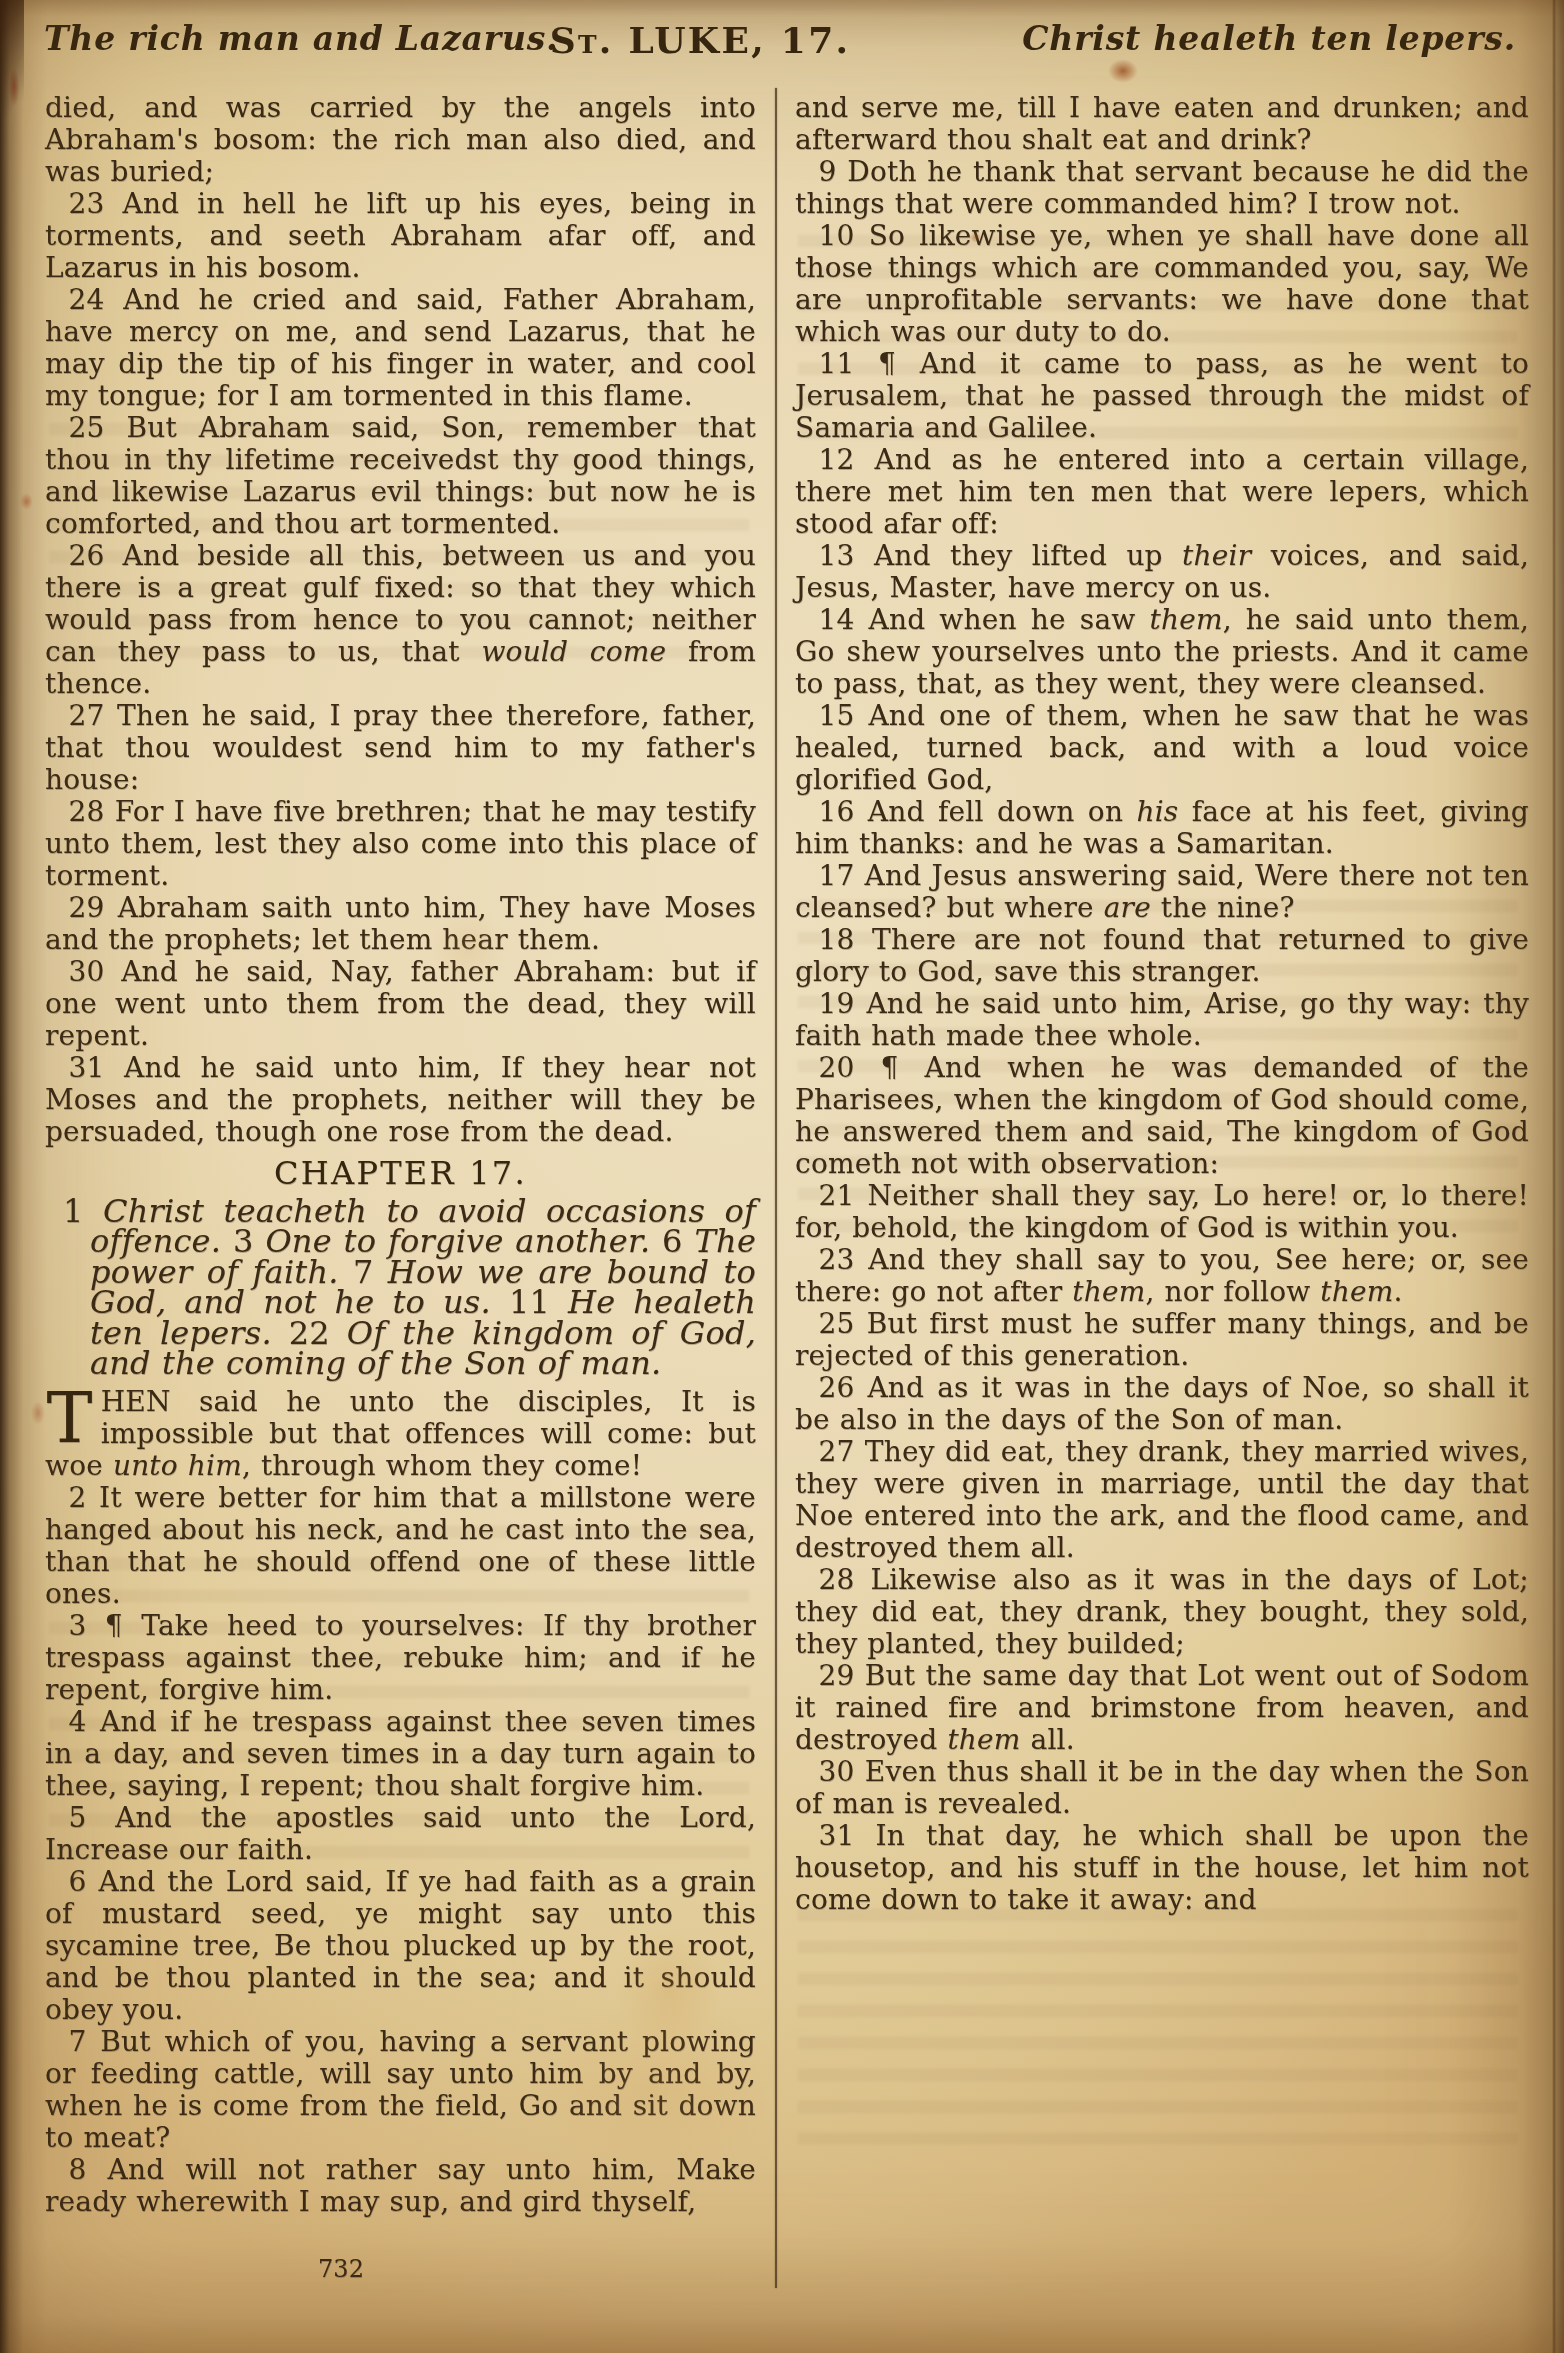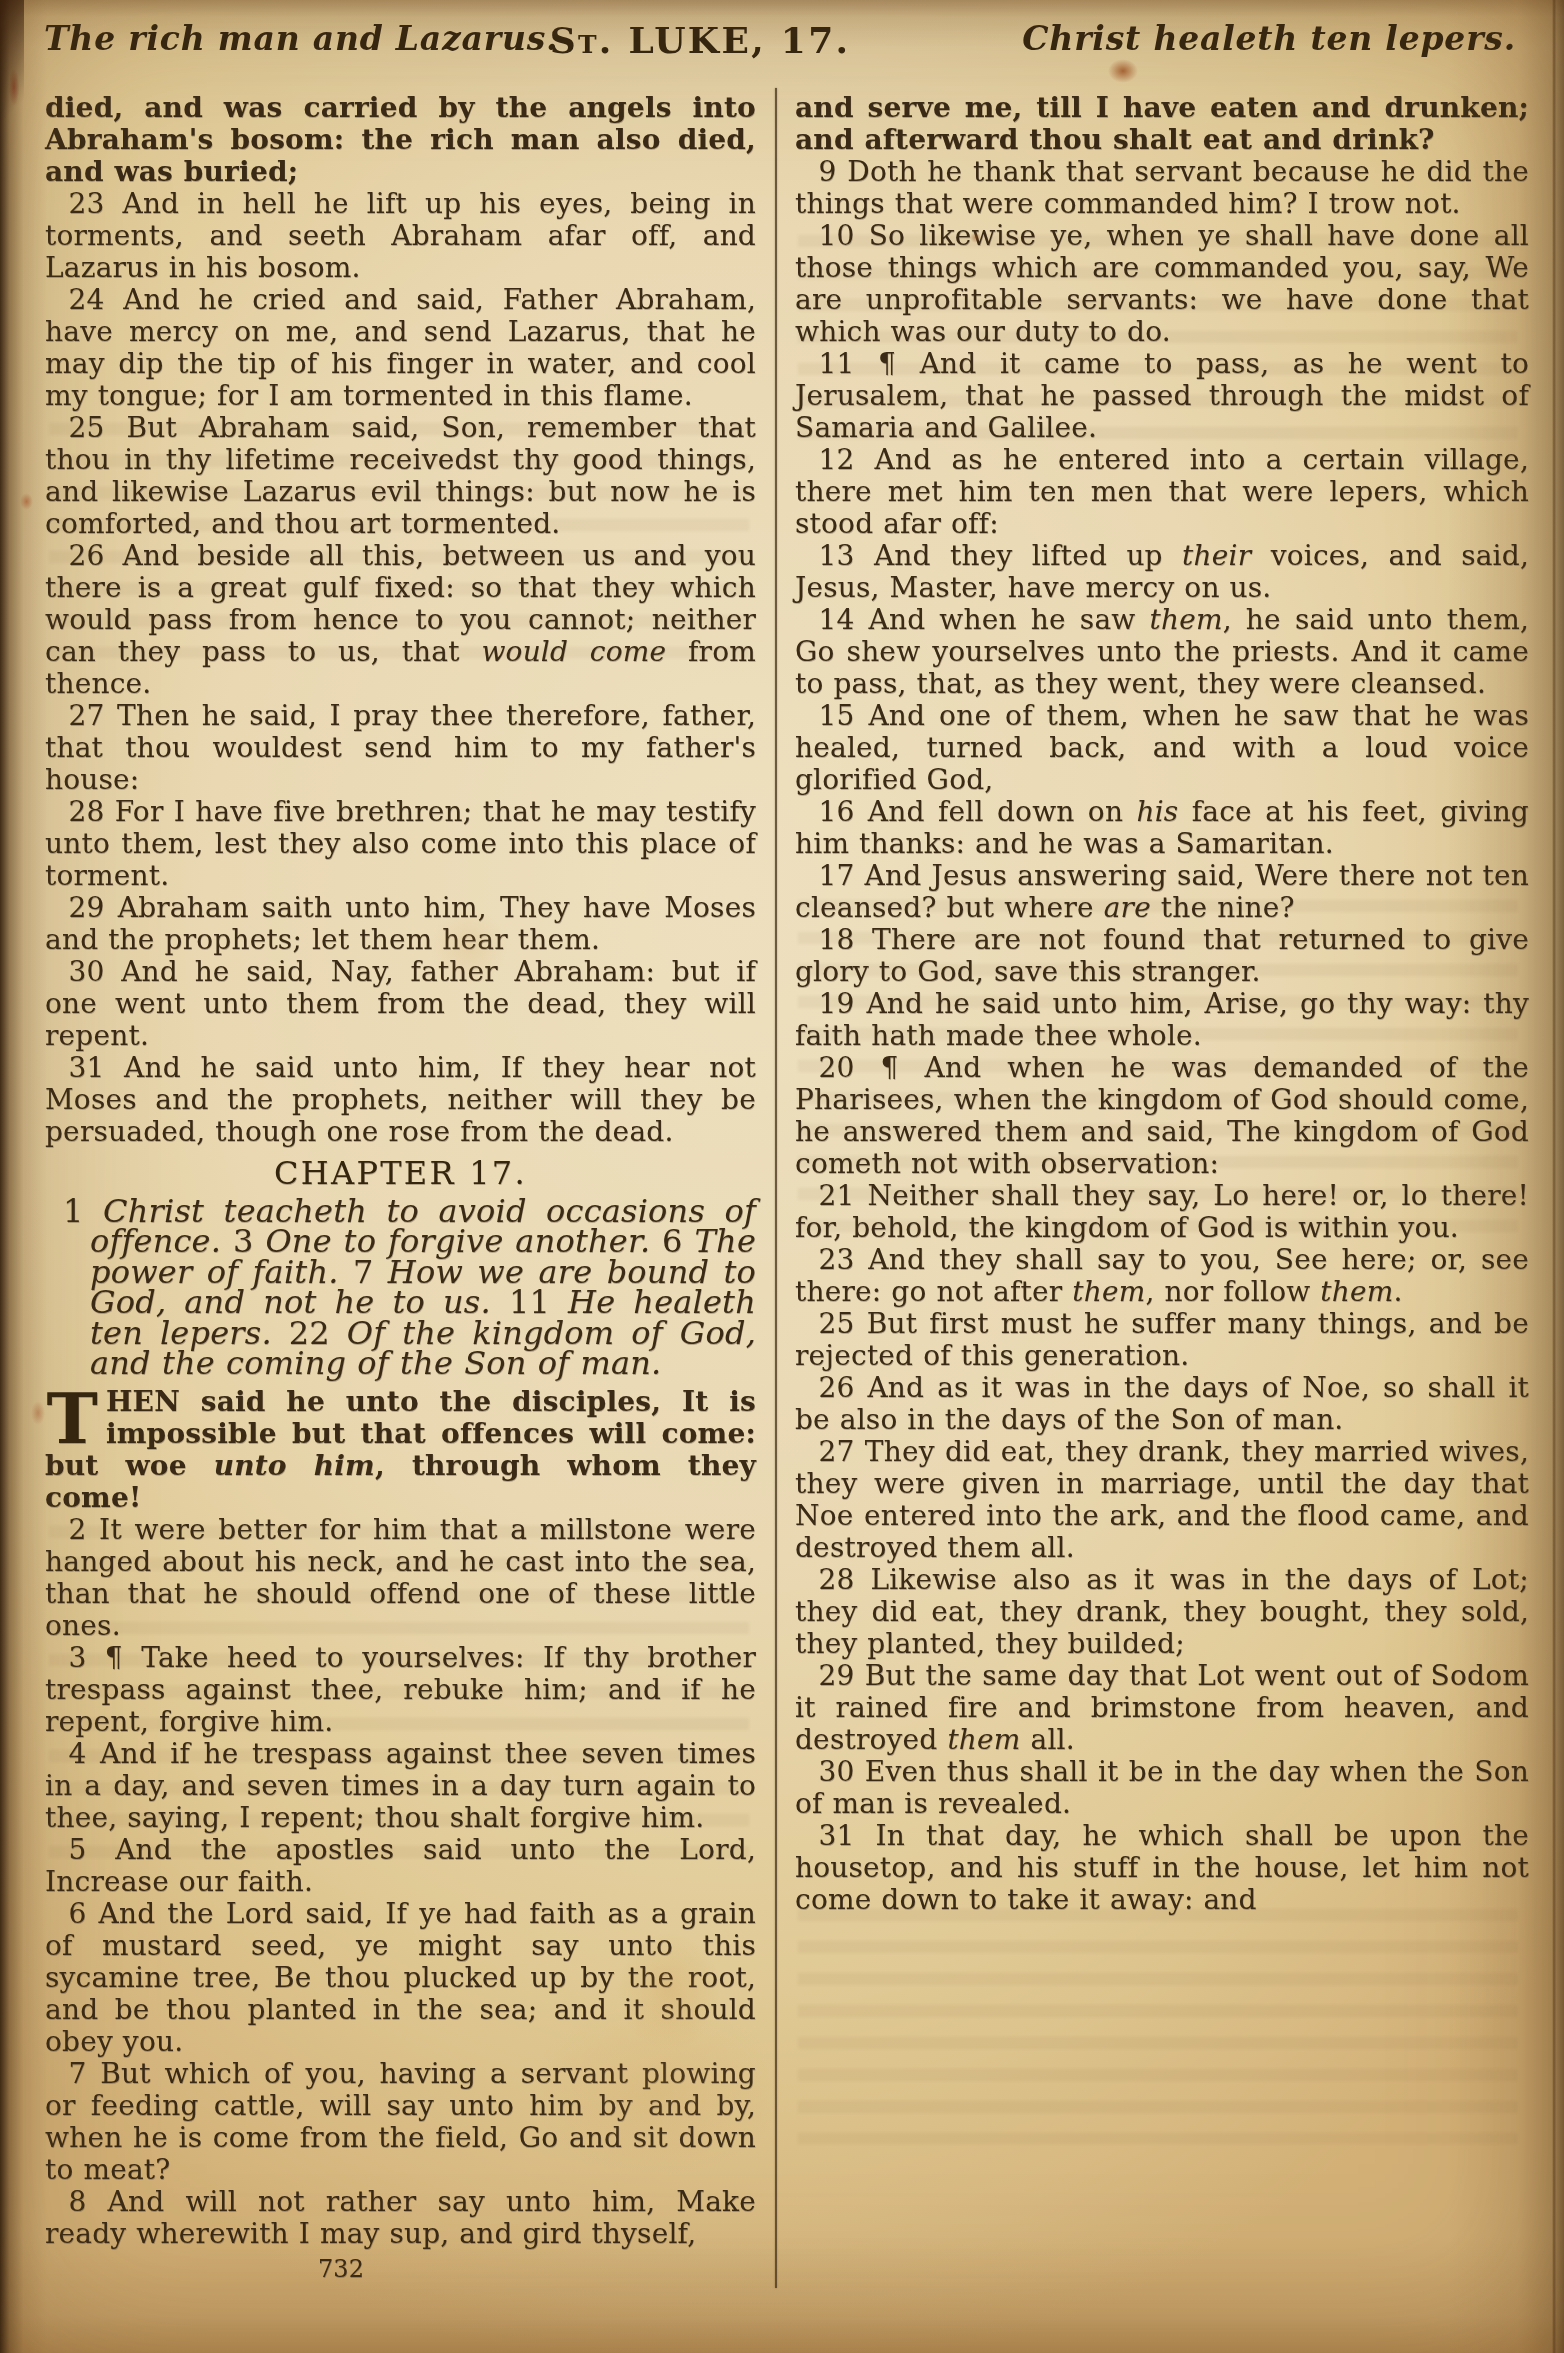--- a/index.html
+++ b/index.html
@@ -22,21 +22,21 @@
   .hdr-center{left:0;width:1400px;text-align:center;font-size:36px;font-weight:bold;
     font-variant:small-caps;letter-spacing:2.3px;}
   .hdr-right{right:49px;font-size:33px;font-style:italic;font-weight:bold;letter-spacing:0.8px;margin-left:44px;}
   
   .col{position:absolute;top:92px;text-align:justify;font-size:28px;line-height:32px;
     letter-spacing:0.2px;word-spacing:0.8px;color:#3a2a16;
     text-shadow:0.4px 0.5px 0.6px rgba(58,40,20,.30);}
   #col-left{left:45px;width:711px;}
   #col-right{left:795px;width:734px;}
   .col p{margin:0;text-indent:23.5px;}
-  .col p.cont{text-indent:0;font-weight:bold;}
+  .col p.cont{text-indent:0;}
   .chapter-heading{text-align:center;text-indent:0 !important;font-size:32px;
     letter-spacing:2.3px;margin:9.4px 0 6.3px !important;color:#34250f;}
   .summary{font-size:32px;line-height:30.5px;padding-left:45px;text-indent:-27px !important;
     margin:3.1px 0 7.8px !important;}
   .it{font-style:italic;}
   .dropcap{float:left;font-size:69px;line-height:55px;padding:4.7px 7.8px 0 1.6px;color:#34250f;}
   
   .divider{position:absolute;left:775px;top:88px;width:2.3px;height:2200px;
     background:rgba(72,52,28,.78);box-shadow:0 0 1.6px rgba(72,52,28,.5);}
   .crease{position:absolute;left:1552px;top:0;width:3.9px;height:2354px;

